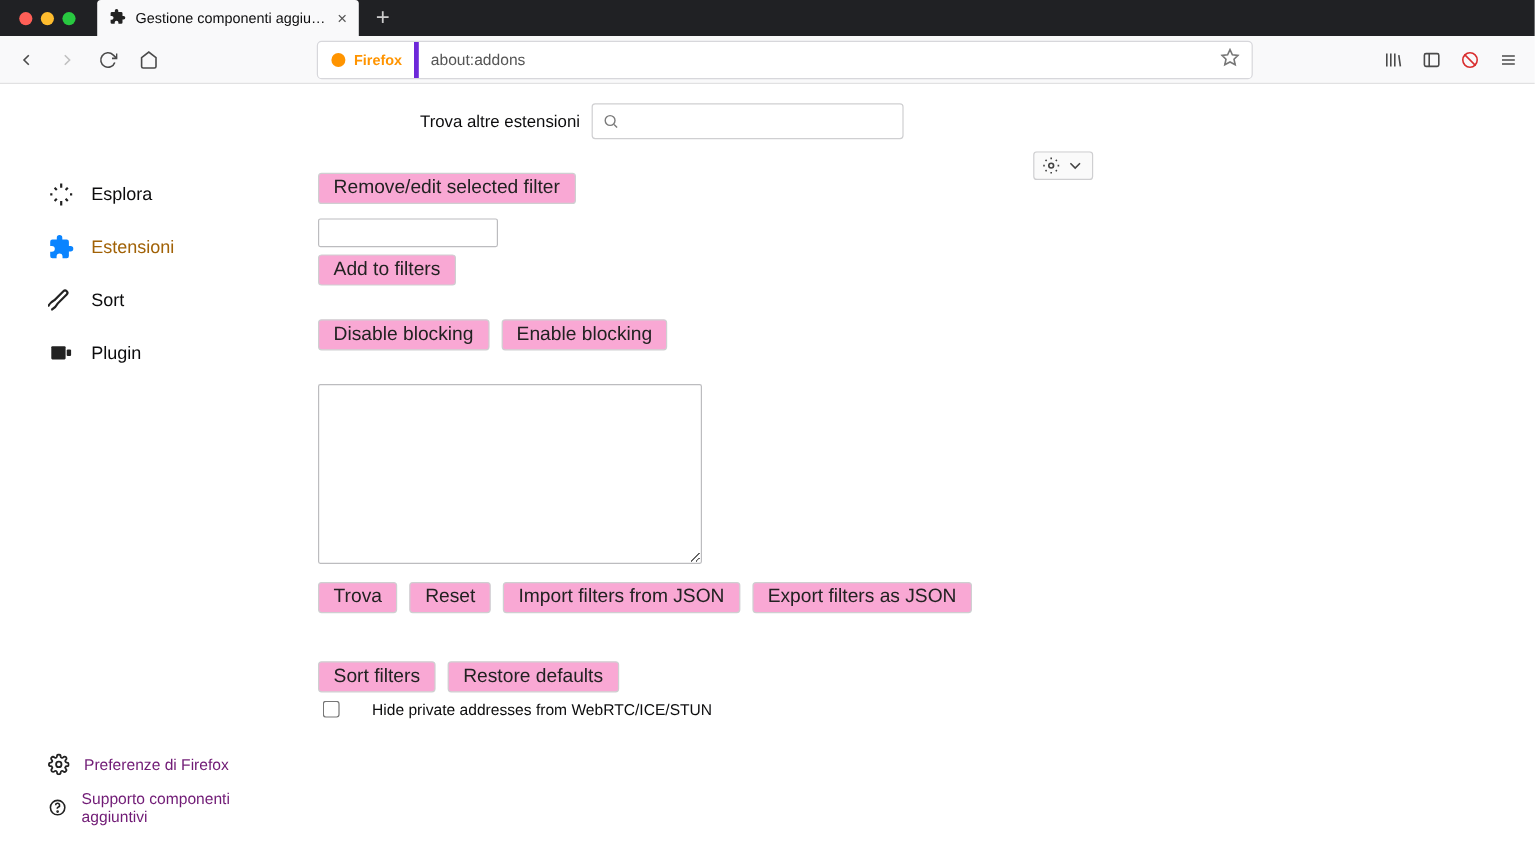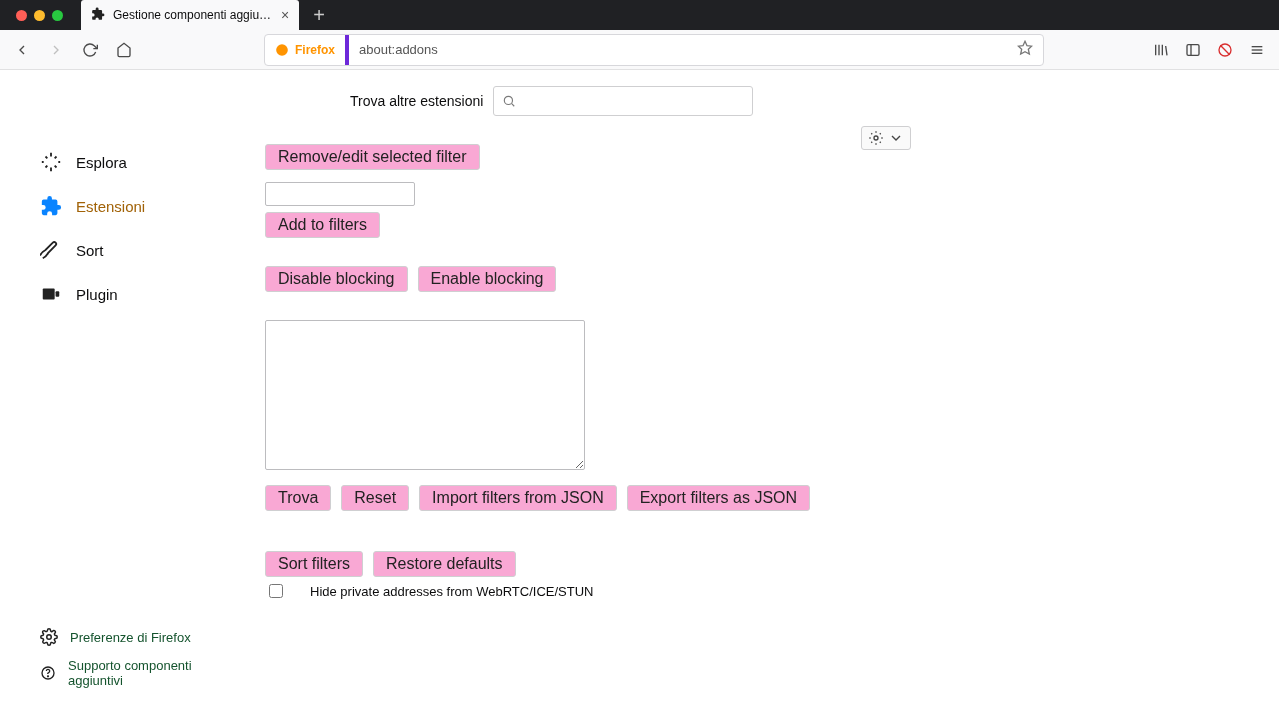--- a/index.html
+++ b/index.html
@@ -40,21 +40,21 @@
   .search-box input::placeholder { color:#9a9a9a; }
 
   .body-row { flex:1; display:flex; overflow:hidden; }
 
   .sidebar { width: 250px; padding: 14px 0 10px 40px; display:flex; flex-direction:column; }
   .navlist { list-style:none; margin:0; padding:0; }
   .navitem { display:flex; align-items:center; gap:14px; height:44px; font-size:15px; cursor:pointer; }
   .navitem.active { color:#a16207; }
   .navitem svg { width:22px; height:22px; flex:0 0 22px; }
   .sidebar-bottom { margin-top:auto; padding:8px 0 18px 0; }
-  .sideline { display:flex; align-items:center; gap:12px; font-size:13px; color:#14532d; padding:6px 0; cursor:pointer; max-width: 190px; }
+  .sideline { display:flex; align-items:center; gap:12px; font-size:13px; color:#701a75; padding:6px 0; cursor:pointer; max-width: 190px; }
   .sideline svg { width:18px; height:18px; }
 
   .main-pane { flex:1; display:flex; }
   .main-col { width: 665px; margin-left: 4px; display:flex; flex-direction:column; position:relative; }
 
   .tools-btn { position:absolute; top:0px; right:8px; display:flex; align-items:center; gap:4px; border:1px solid #cfcfd1; border-radius:3px; padding:3px 6px; background:#fafafa; cursor:pointer; }
   .tools-btn svg { width:16px; height:16px; }
 
   .panel-inner { border-left:1px solid transparent; padding: 12px 10px 20px 10px; }
 

